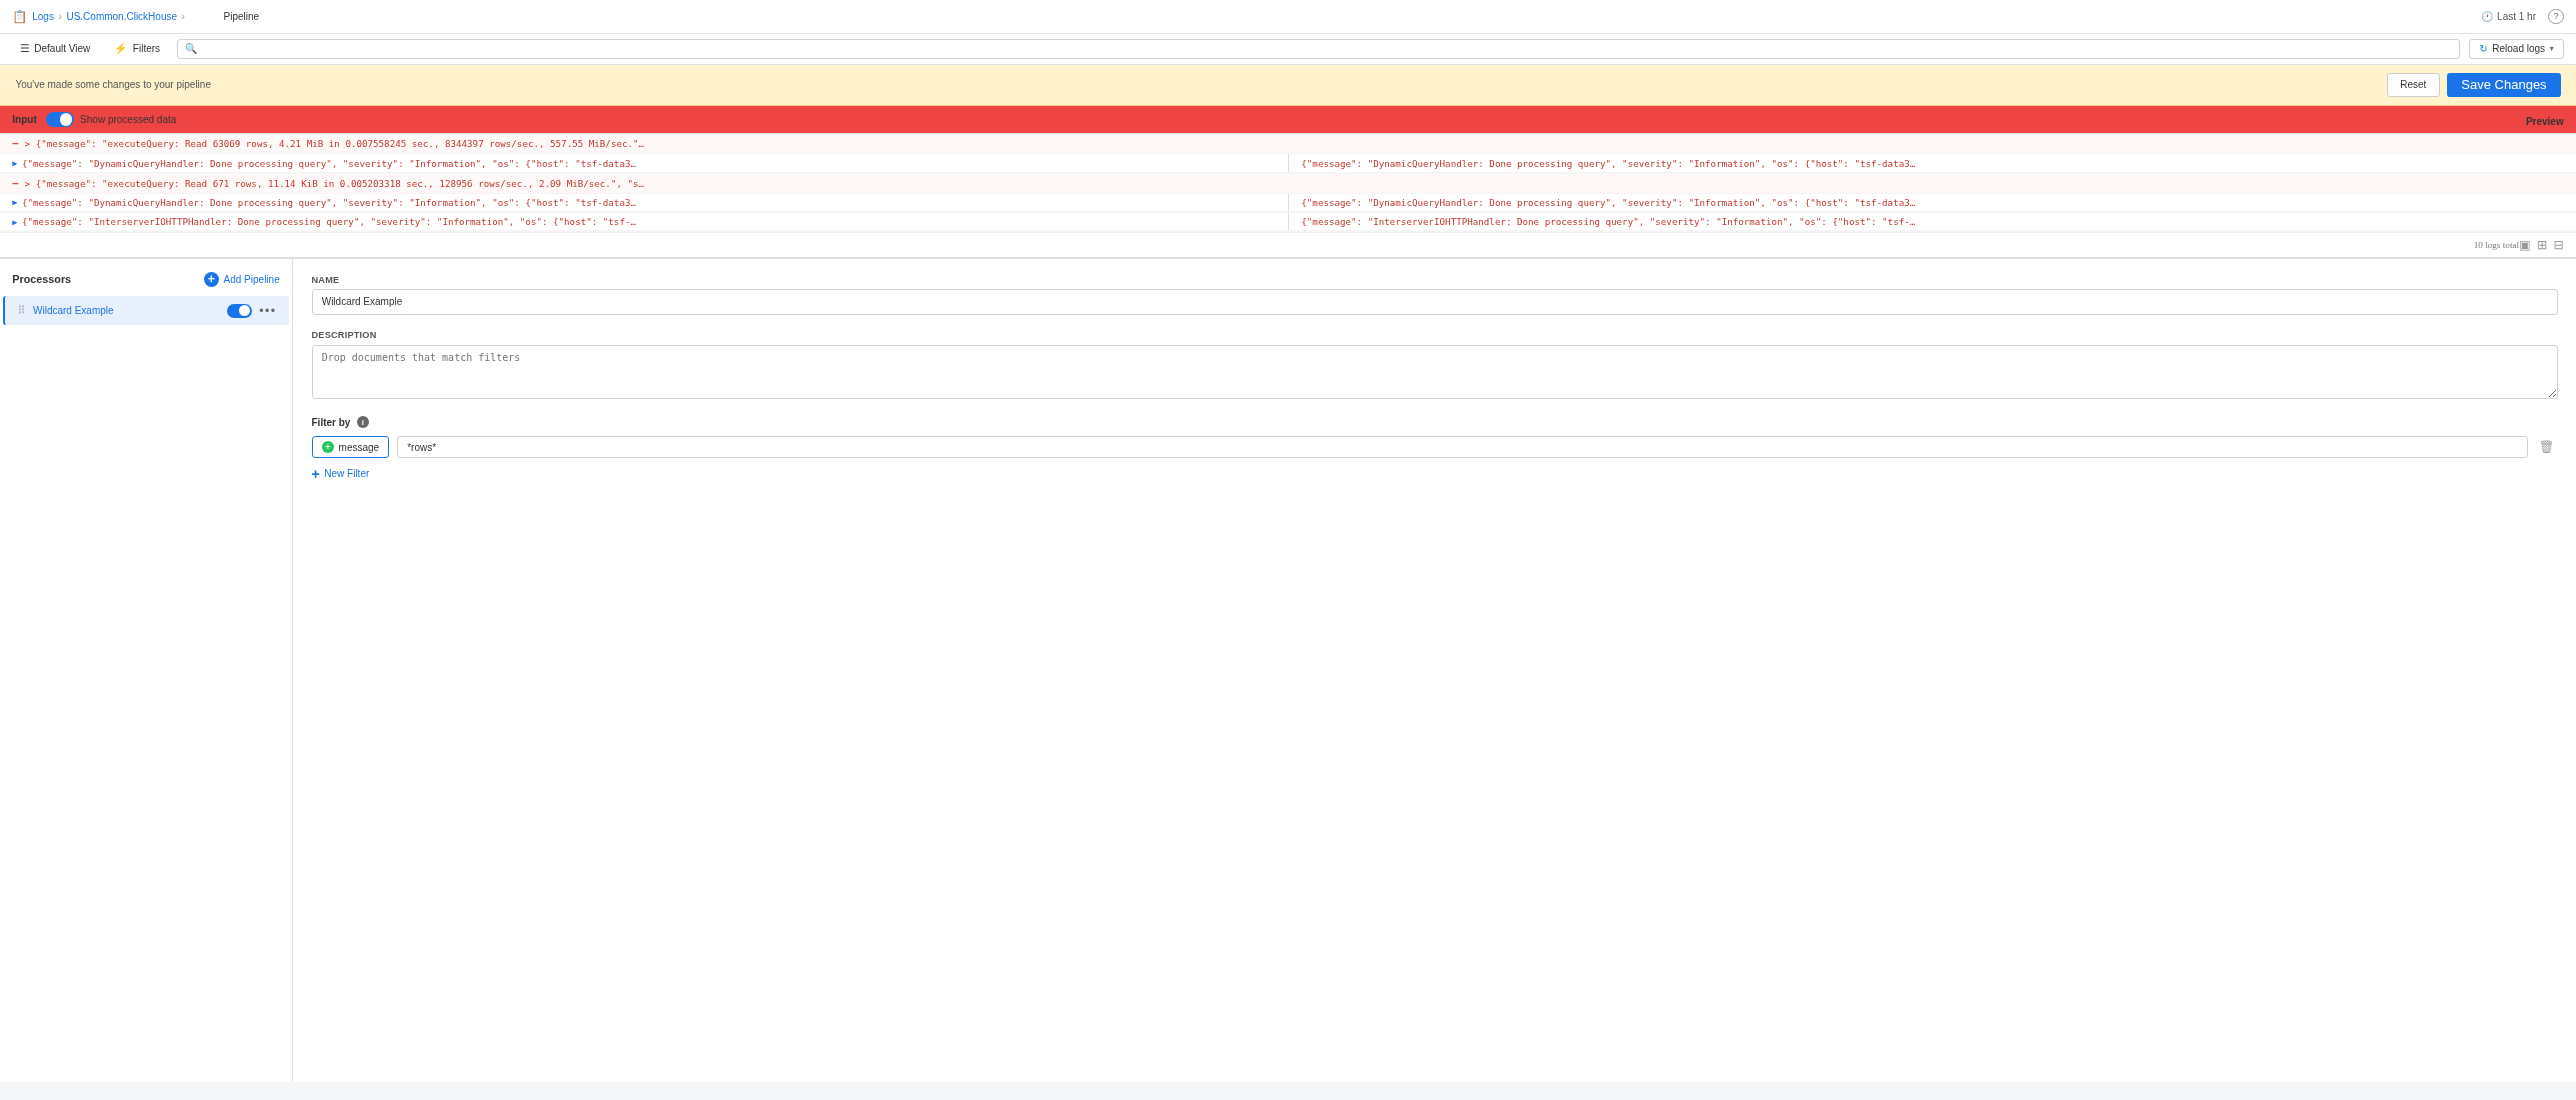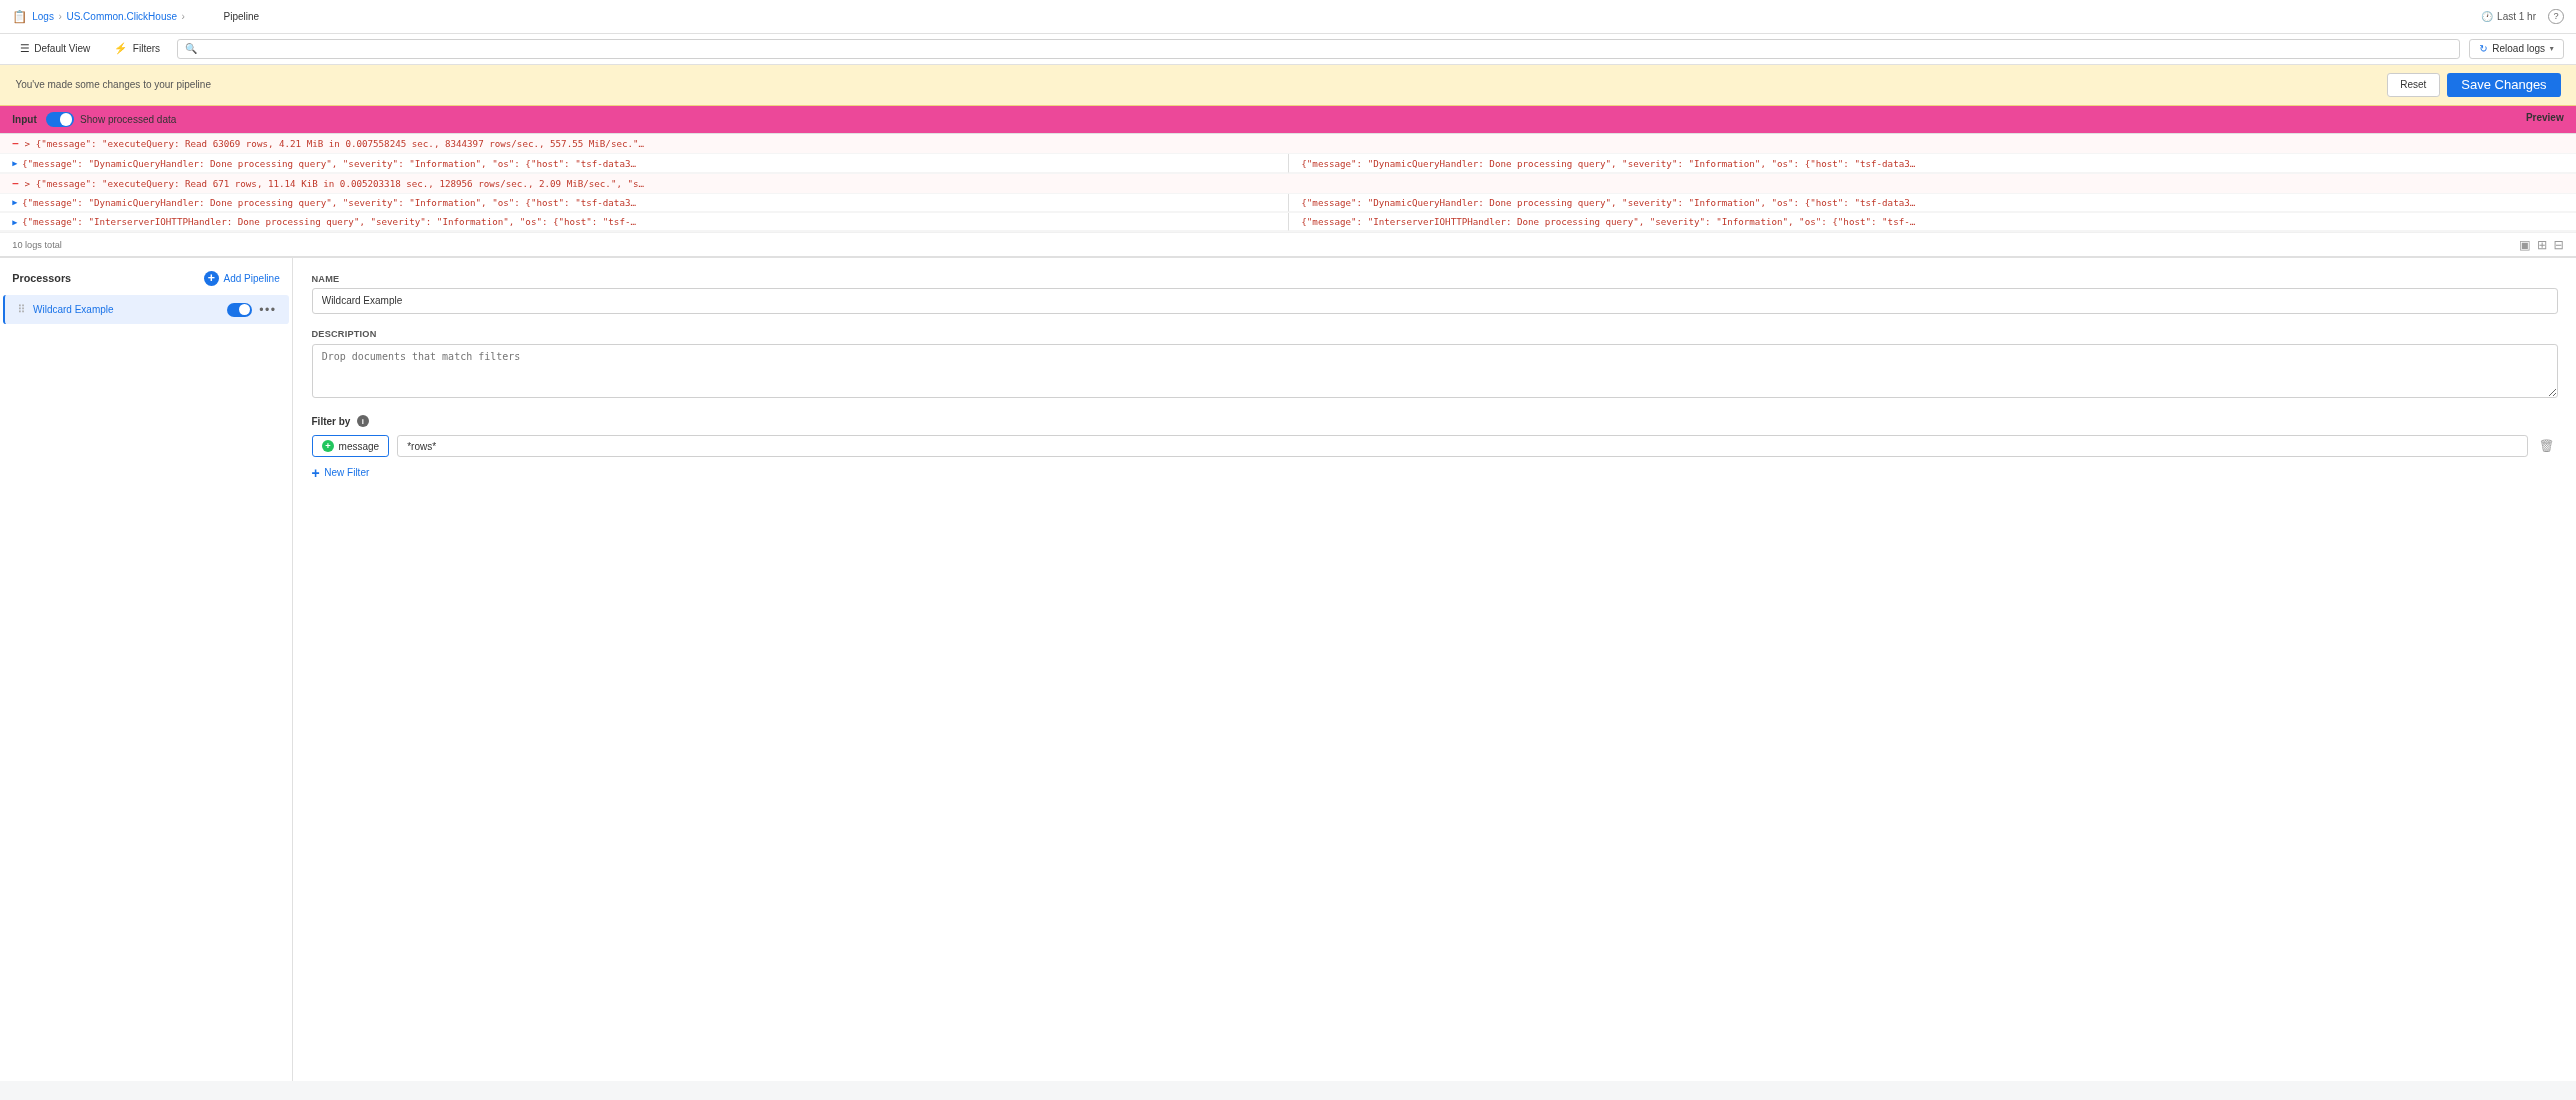--- a/index.html
+++ b/index.html
@@ -62,22 +62,22 @@
       font-size: 10px; color: #333;
     }
     .btn-save {
       padding: 4.6px 14px; border: none;
       background: #1a73e8; border-radius: 3.1px; cursor: pointer;
       font-size: 13px; color: #fff; font-weight: 500;
     }
 
     
     .ip-header {
-      display: flex; align-items: flex-start; padding: 6.2px 12.3px;
-      border-bottom: 0.8px solid #e0e0e0; background: #ec4899;
+      display: flex; align-items: flex-end; padding: 6.2px 12.3px;
+      border-bottom: 0.8px solid #e0e0e0; background: #ef4444;
     }
     .ip-left { display: flex; align-items: center; gap: 9.2px; flex: 1; }
     .ip-label { font-weight: 600; font-size: 10px; }
     .toggle-wrap { display: flex; align-items: center; gap: 6.2px; }
     .toggle {
       width: 28px; height: 15.4px; background: #1a73e8;
       border-radius: 7.7px; position: relative; cursor: pointer;
     }
     .toggle::after {
       content: ''; position: absolute; top: 1.5px; right: 1.5px;
@@ -86,22 +86,23 @@
     }
     .toggle-label { font-size: 10px; color: #333; }
     .ip-preview-label { font-weight: 600; font-size: 10px; }
 
     
     .log-area { background: #fff; border-bottom: 0.8px solid #e0e0e0; }
     .log-minus { color: #e83e3e; cursor: pointer; margin-right: 4.6px; font-size: 10.8px; min-width: 7.7px; font-weight: bold; }
 
     .logs-footer {
       padding: 4.6px 12.3px; font-size: 9.2px; color: #777;
-      display: flex; justify-content: space-between; align-items: center;
+      display: flex; justify-content: flex-end; align-items: center;
       border-top: 0.8px solid #f0f0f0;
+      font-family: Liberation Serif, serif;
     }
     .logs-footer-icons { display: flex; gap: 6.2px; color: #999; cursor: pointer; }
 
     
     .bottom-section { display: flex; height: calc(100vh - 277px); min-height: 231px; }
 
     
     .processors-panel {
       width: 293px; min-width: 247px; border-right: 0.8px solid #e0e0e0;
       background: #fff; padding: 12.3px 0;

